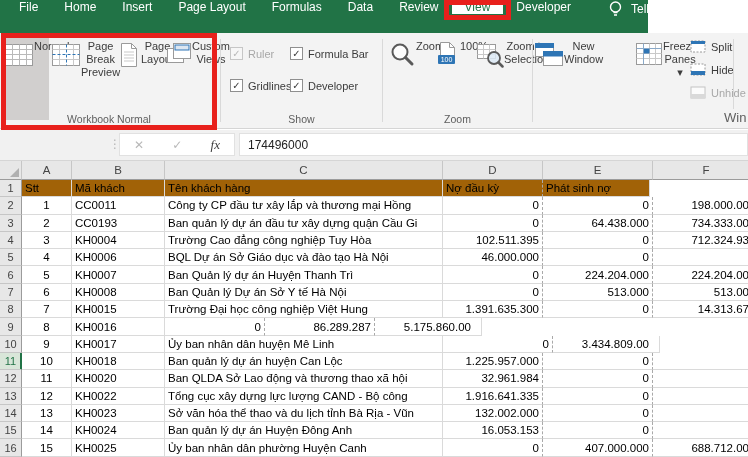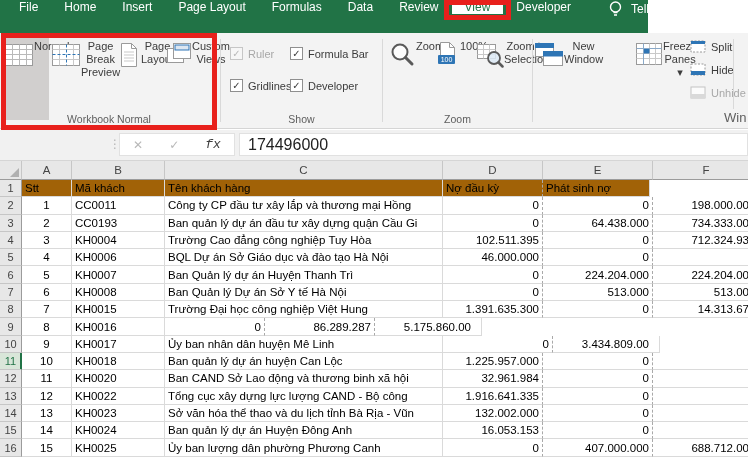--- a/index.html
+++ b/index.html
@@ -43,23 +43,23 @@
   
   .fbar{position:absolute;left:0;top:130px;width:748px;height:31px;background:#f1f1f1;
     border-bottom:1px solid #d5d5d5}
   .namebox{position:absolute;left:4px;top:3px;width:99px;height:23px;background:#fff;
     border:1px solid #e1e1e1;display:flex;align-items:center;font-size:12px;color:#222;padding-left:8px}
   .namebox .arrow{margin-left:auto;padding-right:6px;color:#888;font-size:9px}
   .dots{position:absolute;left:109px;top:7px;color:#b5b5b5;font-size:12px}
   .fxbox{position:absolute;left:119px;top:3px;width:116px;height:23px;background:#fff;
     border:1px solid #e1e1e1;display:flex;align-items:center;justify-content:space-around;
     color:#b8b8b8;font-size:12px}
-  .fxbox .fx{font-family:Liberation Mono, monospace;font-style:italic;color:#3f3f3f;font-size:13px}
+  .fxbox .fx{font-family:Liberation Serif, serif;font-style:italic;color:#3f3f3f;font-size:13px}
   .formulafield{position:absolute;left:239px;top:3px;width:509px;height:23px;background:#fff;
-    border:1px solid #e1e1e1;display:flex;align-items:center;padding-left:8px;font-size:16px;color:#222}
+    border:1px solid #e1e1e1;display:flex;align-items:center;padding-left:8px;font-size:12px;color:#222}
 
   
   .sheet{position:absolute;left:0;top:161px;width:760px;height:296px;background:#fff}
   .colhead{display:flex;height:19px}
   .ch{background:#e7e7e7;border-right:1px solid #c6c6c6;border-bottom:1px solid #9b9b9b;
     font-size:11.5px;color:#444;display:flex;align-items:center;justify-content:center;flex:none}
   .ch.corner{width:22px;position:relative}
   .ch.corner::after{content:'';position:absolute;right:2px;bottom:2px;
     border-left:9px solid transparent;border-bottom:9px solid #b0b0b0}
   .w-a{width:50px}.w-b{width:93px}.w-c{width:278px}.w-d{width:100px}.w-e{width:110px}.w-f{width:107px}
@@ -409,21 +409,21 @@
         <div class="cell cb">KH0018</div>
         <div class="cell cc">Ban quản lý dự án huyện Can Lộc</div>
         <div class="cell cd">1.225.957.000</div>
         <div class="cell ce">0</div>
         <div class="cell cf"></div>
       </div>
       <div class="srow">
         <div class="cell gut">12</div>
         <div class="cell ca">11</div>
         <div class="cell cb">KH0020</div>
-        <div class="cell cc">Ban CAND Sở Lao động và thương binh xã hội</div>
+        <div class="cell cc">Ban QLDA Sở Lao động và thương thao xã hội</div>
         <div class="cell cd">32.961.984</div>
         <div class="cell ce">0</div>
         <div class="cell cf"></div>
       </div>
       <div class="srow">
         <div class="cell gut">13</div>
         <div class="cell ca">12</div>
         <div class="cell cb">KH0022</div>
         <div class="cell cc">Tổng cục xây dựng lực lượng CAND - Bộ công</div>
         <div class="cell cd">1.916.641.335</div>
@@ -445,19 +445,19 @@
         <div class="cell cb">KH0024</div>
         <div class="cell cc">Ban quản lý dự án Huyện Đông Anh</div>
         <div class="cell cd">16.053.153</div>
         <div class="cell ce">0</div>
         <div class="cell cf"></div>
       </div>
       <div class="srow">
         <div class="cell gut">16</div>
         <div class="cell ca">15</div>
         <div class="cell cb">KH0025</div>
-        <div class="cell cc">Ủy ban lượng dân phường Phương Canh</div>
+        <div class="cell cc">Ủy ban nhân dân phường Huyện Canh</div>
         <div class="cell cd">0</div>
         <div class="cell ce">407.000.000</div>
         <div class="cell cf">688.712.00</div>
       </div>
     </div>
 </div>
 
 </body></html>

